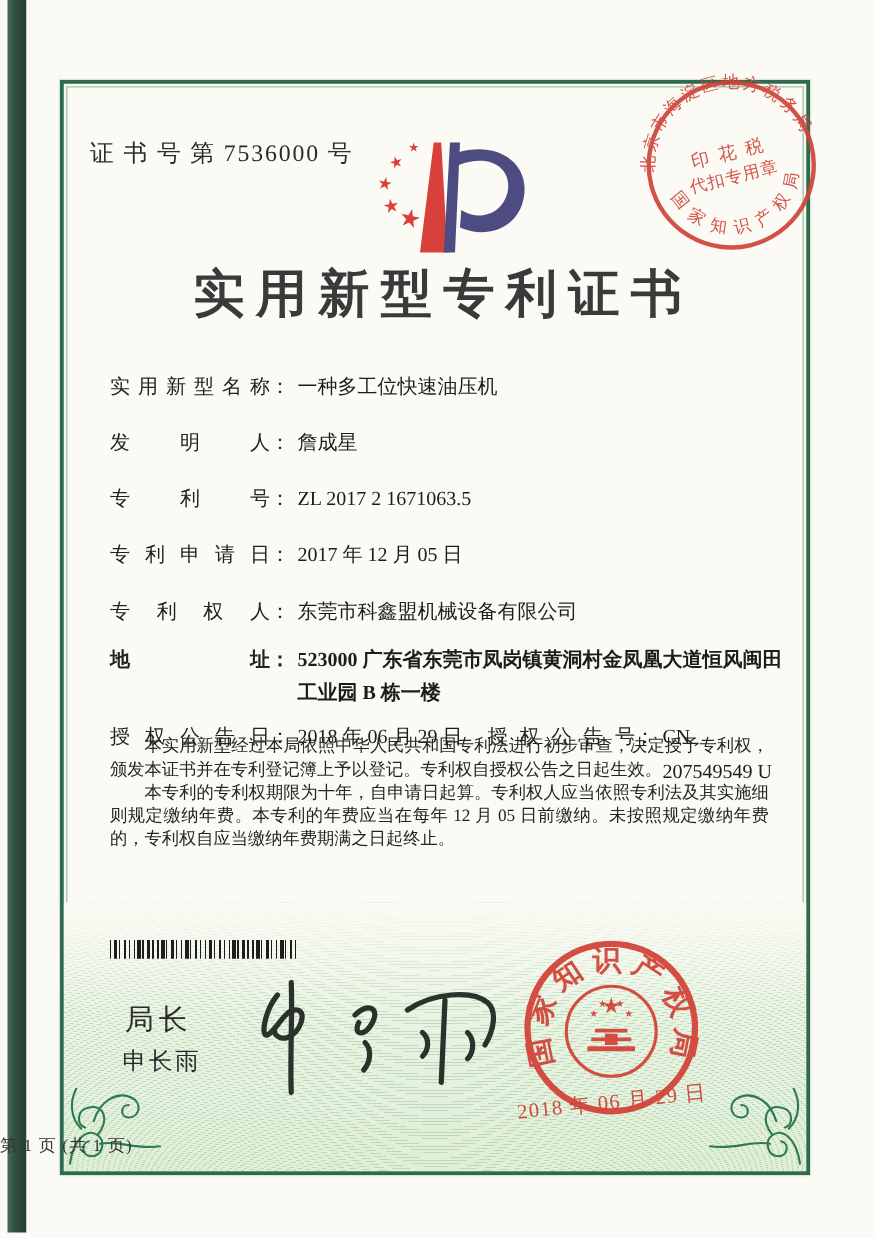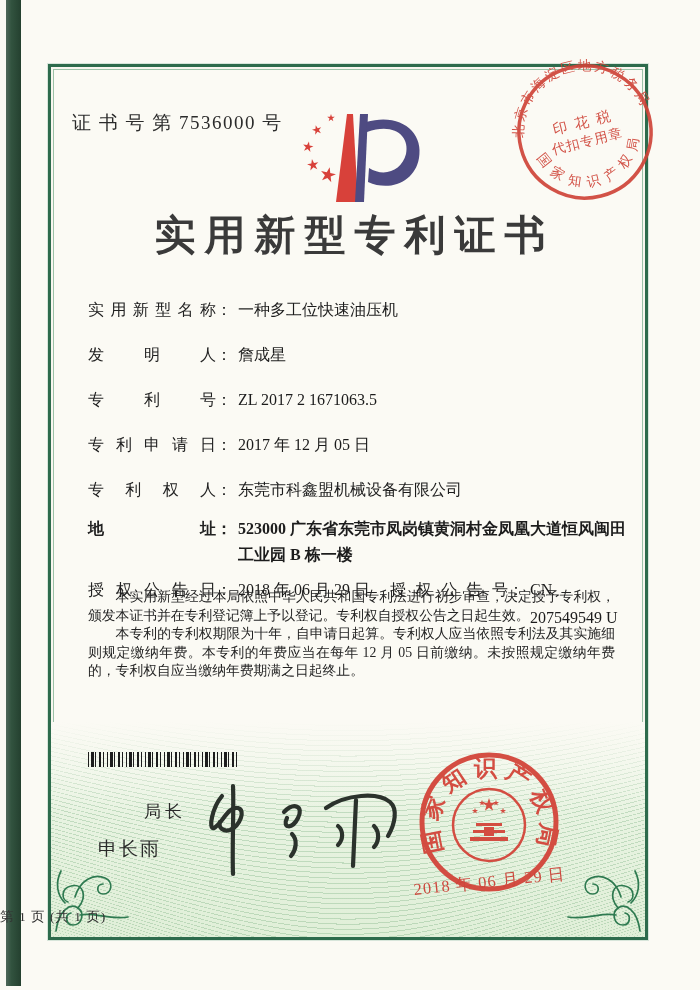--- a/index.html
+++ b/index.html
@@ -49,22 +49,22 @@
   .paras p{margin:0;text-indent:2em;}
 
   .barcode{position:absolute;left:88px;top:752px;width:151px;height:15px;
     background:repeating-linear-gradient(90deg,
       #1d1d1d 0 1px, transparent 1px 3px,
       #1d1d1d 3px 6px, transparent 6px 7px,
       #1d1d1d 7px 8px, transparent 8px 11px,
       #1d1d1d 11px 13px, transparent 13px 15px,
       #1d1d1d 15px 16px, transparent 16px 19px);}
 
-  .signer-title{position:absolute;left:100px;top:800px;font-size:17px;letter-spacing:4px;color:#2a2a2a;
-    font-family:"Liberation Sans","DejaVu Sans",sans-serif;margin-left:44px;}
+  .signer-title{position:absolute;left:100px;top:800px;font-size:23px;letter-spacing:4px;color:#2a2a2a;
+    font-family:"Liberation Sans","DejaVu Sans",sans-serif;}
   .signer-name{position:absolute;left:98px;top:836px;font-size:19px;letter-spacing:2px;color:#2a2a2a;
     font-family:"Liberation Sans","DejaVu Sans",sans-serif;}
 
   .signature{position:absolute;left:188px;top:778px;}
 
   .seal{position:absolute;left:392px;top:727px;}
   .tax-stamp{position:absolute;left:505px;top:52px;}
   .logo{position:absolute;left:298px;top:110px;}
 
   .page-footer{position:absolute;left:0;right:0;top:908px;text-align:left;

